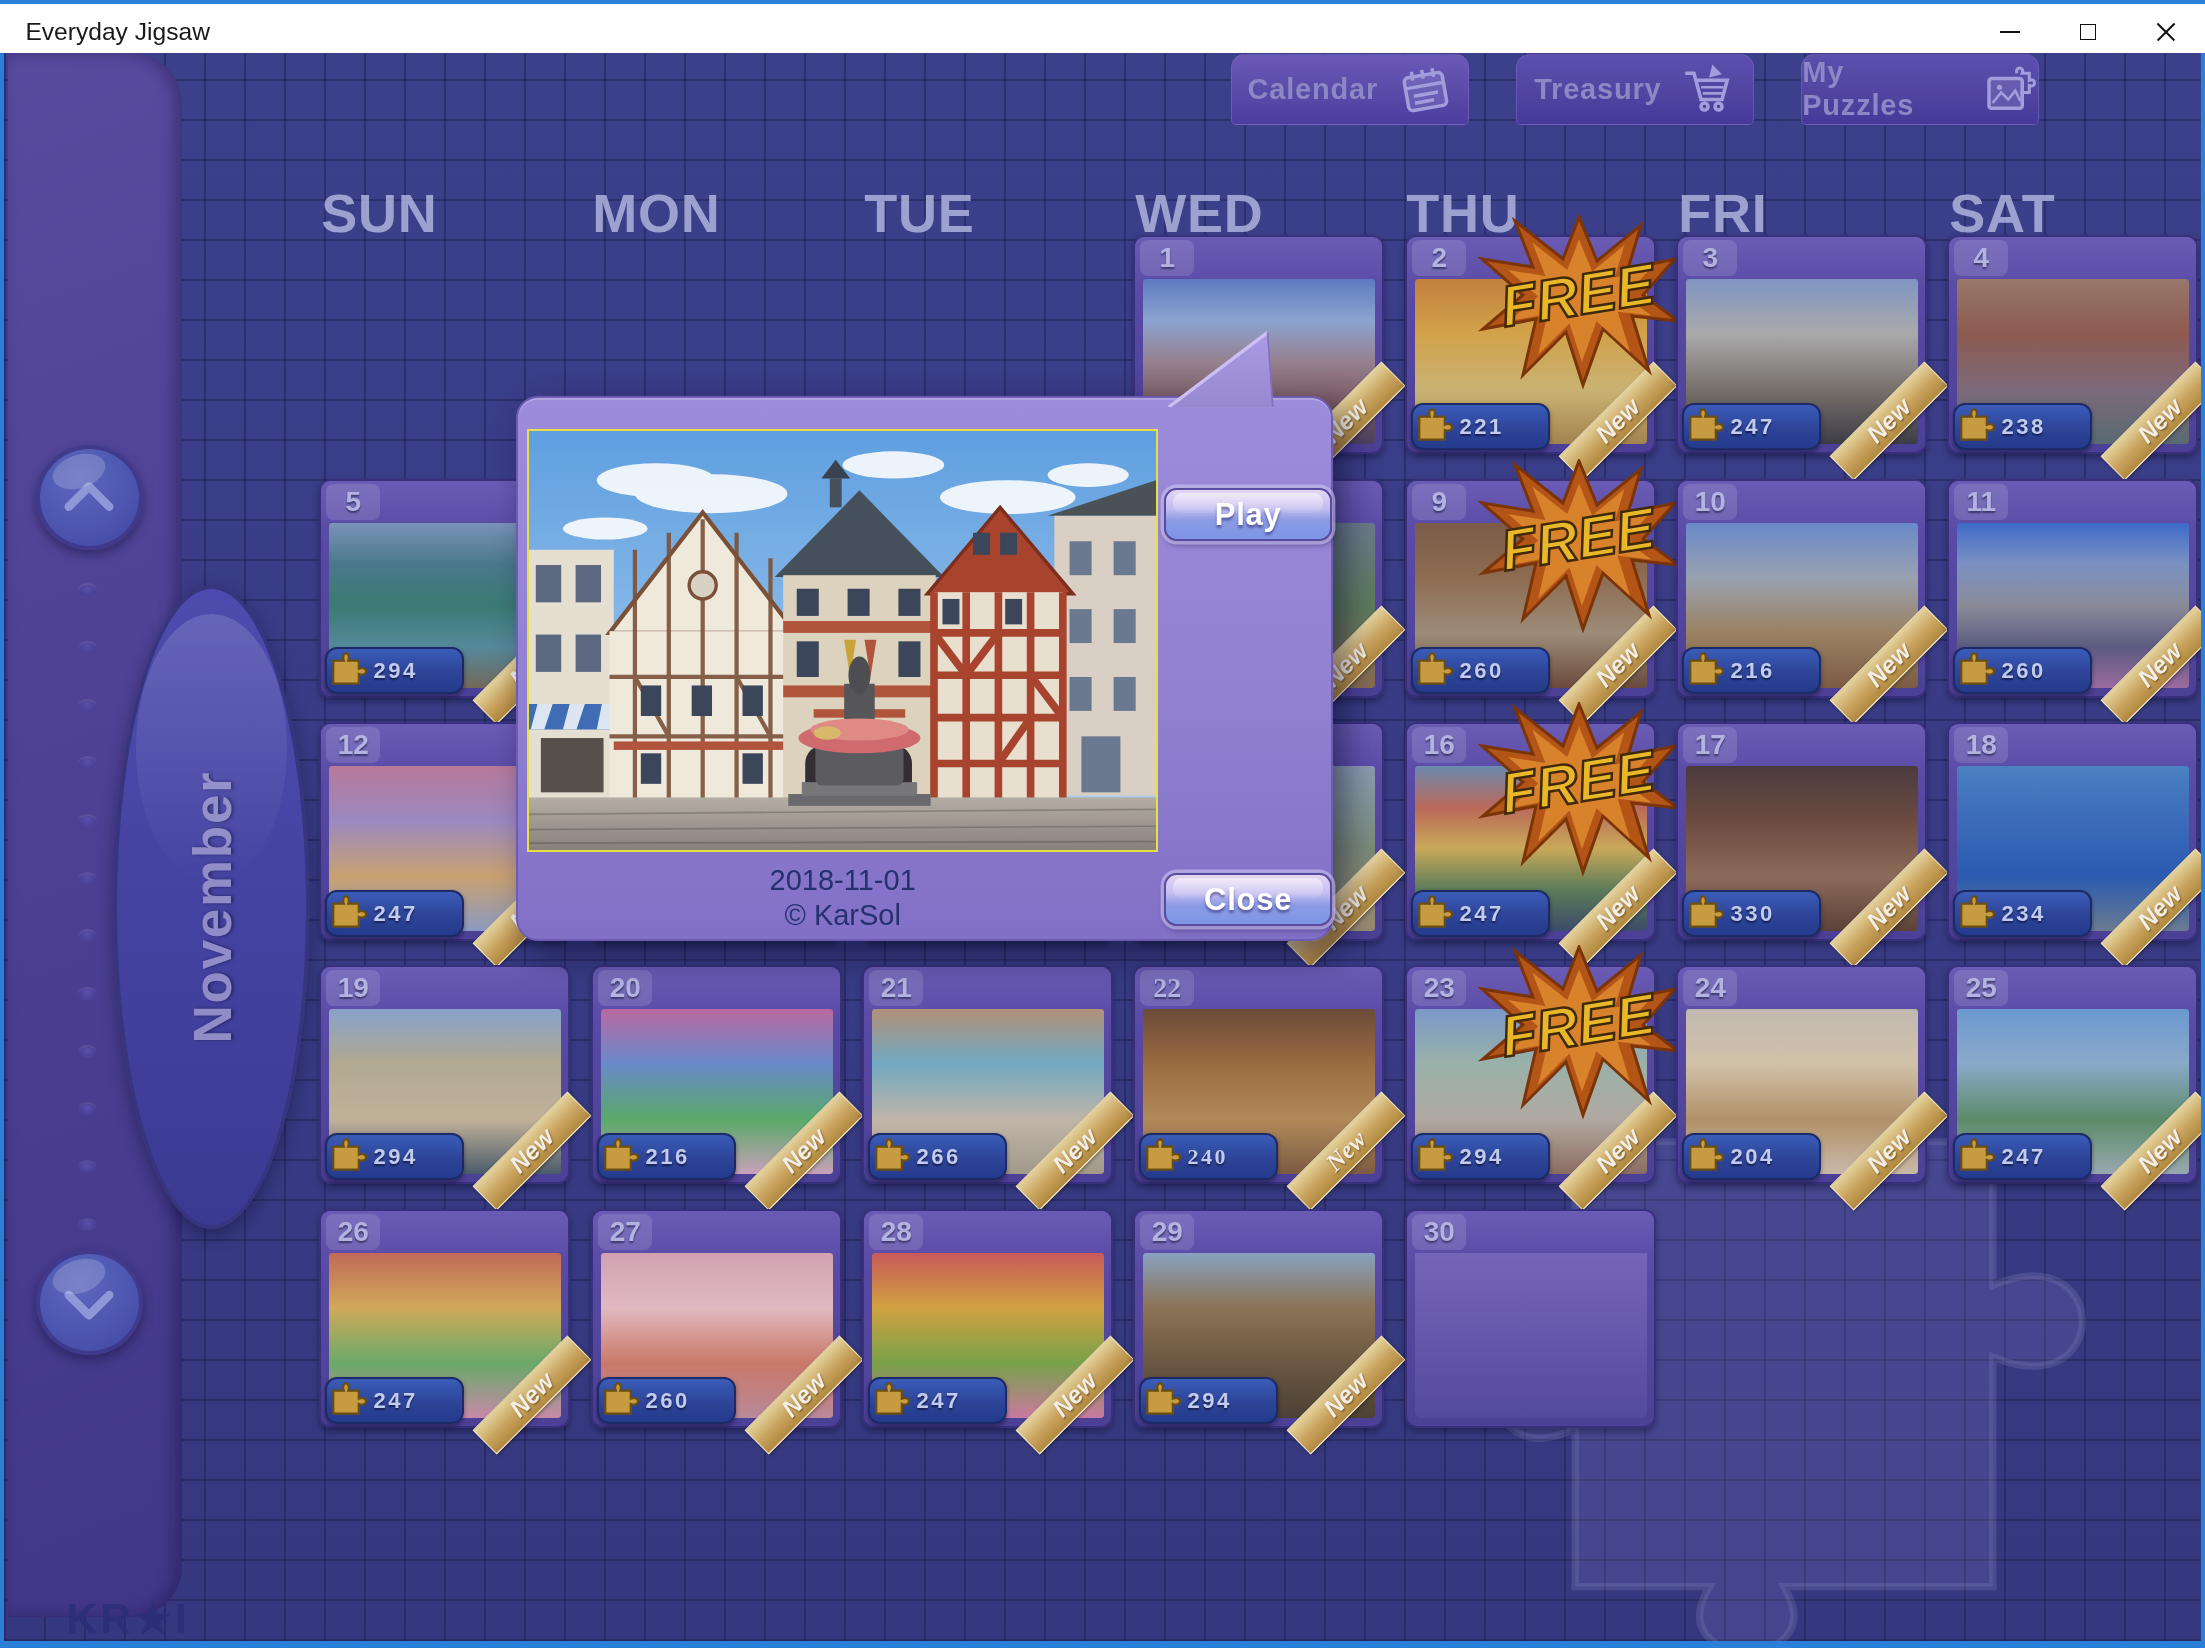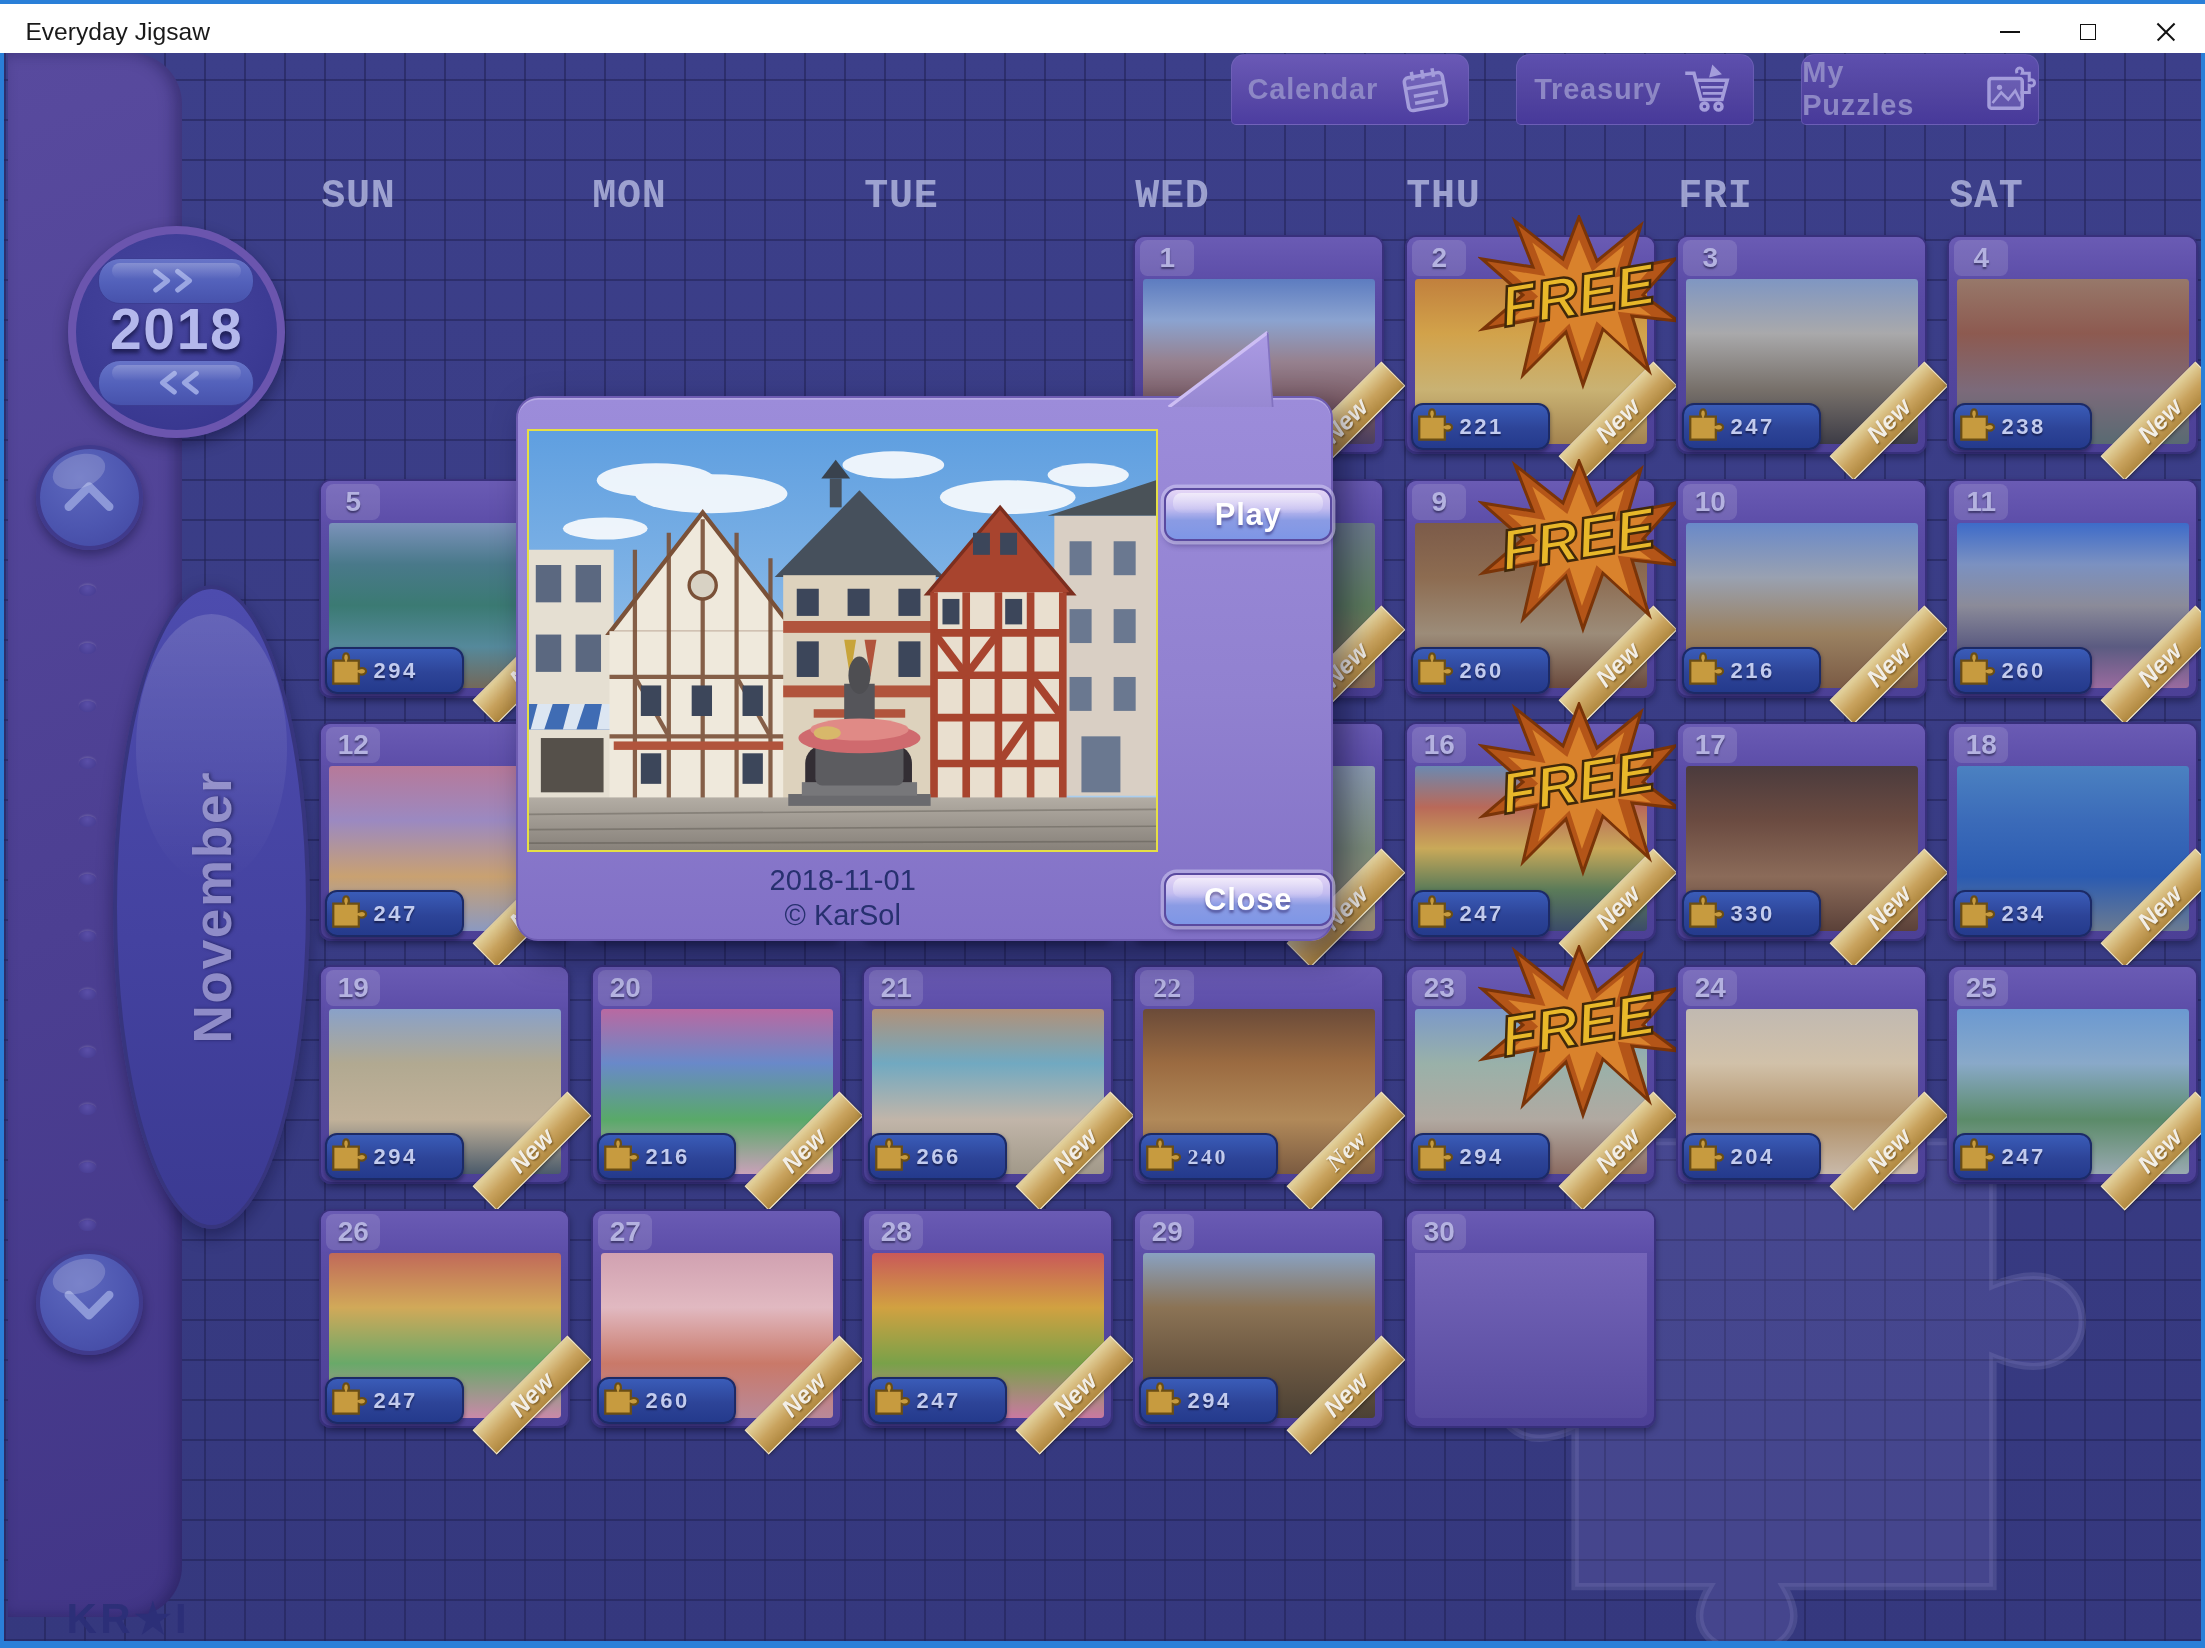--- a/index.html
+++ b/index.html
@@ -55,22 +55,22 @@
     cursor:pointer;z-index:5;
   }
   .nav-tab .lbl{font-size:29px;font-weight:bold;color:#8d87c5;letter-spacing:0.8px;}
   .tab-calendar{left:1227px;background:linear-gradient(180deg,#6a59b6 0%,#5a4aa8 55%,#4c3da0 100%);}
   .tab-treasury{left:1512px;}
   .tab-mypuzzles{left:1797px;}
   .nav-ic{width:56px;height:56px;flex:none;}
 
   
   .day-header{
-    position:absolute;top:121px;font-size:40px;font-weight:bold;
-    color:rgba(185,190,228,.78);letter-spacing:0.8px;z-index:2;font-family:Liberation Mono, monospace;
+    position:absolute;top:129px;font-size:54px;font-weight:bold;
+    color:rgba(185,190,228,.78);letter-spacing:0.8px;z-index:2;
   }
 
   
   .cell{
     position:absolute;width:251px;height:219px;border-radius:12px;
     background:linear-gradient(180deg,#6355ae 0%,#584aa4 30%,#4c4096 100%);
     border:2.5px solid #38307c;box-sizing:border-box;
     box-shadow:0 3.4px 6.8px rgba(5,5,30,.35);
     z-index:3;cursor:pointer;
   }
@@ -709,39 +709,20 @@
       <div class="cell empty" style="left: 1401px; top: 1156px;">
     <div class="cell-band"></div>
     <div class="cell-day">30</div>
     <div class="cell-thumb" style="background: linear-gradient(rgb(117, 101, 185) 0%, rgb(86, 74, 158) 100%);"></div>
 
   </div>
     </div>
 
   <div class="side-rail"></div>
 
-  <div class="year-wheel">
-    <div class="year-band band-next">
-      <svg width="54" height="25.4" viewBox="0 0 64 30">
-        <g fill="none" stroke="#9aa6e2" stroke-width="6" stroke-linecap="round" stroke-linejoin="round">
-          <path d="M8 4 L22 15 L8 26"></path>
-            <path d="M34 4 L48 15 L34 26"></path>
-        </g>
-      </svg>
-    </div>
-    <div class="year-text">2018</div>
-    <div class="year-band band-prev">
-      <svg width="54" height="25.4" viewBox="0 0 64 30">
-        <g fill="none" stroke="#9aa6e2" stroke-width="6" stroke-linecap="round" stroke-linejoin="round" transform="scale(-1,1) translate(-64,0)">
-          <path d="M8 4 L22 15 L8 26"></path>
-            <path d="M34 4 L48 15 L34 26"></path>
-        </g>
-      </svg>
-    </div>
-  </div>
 
   <div class="scroll-btn btn-up">
     <svg width="98" height="97" viewBox="0 0 116 114">
       <path d="M34 68 L58 44 L82 68" fill="none" stroke="#8d98d8" stroke-width="10" stroke-linecap="round" stroke-linejoin="round"></path>
     </svg>
   </div>
   <div class="scroll-btn btn-down">
     <svg width="98" height="97" viewBox="0 0 116 114">
       <path d="M34 48 L58 72 L82 48" fill="none" stroke="#8d98d8" stroke-width="10" stroke-linecap="round" stroke-linejoin="round"></path>
     </svg>

